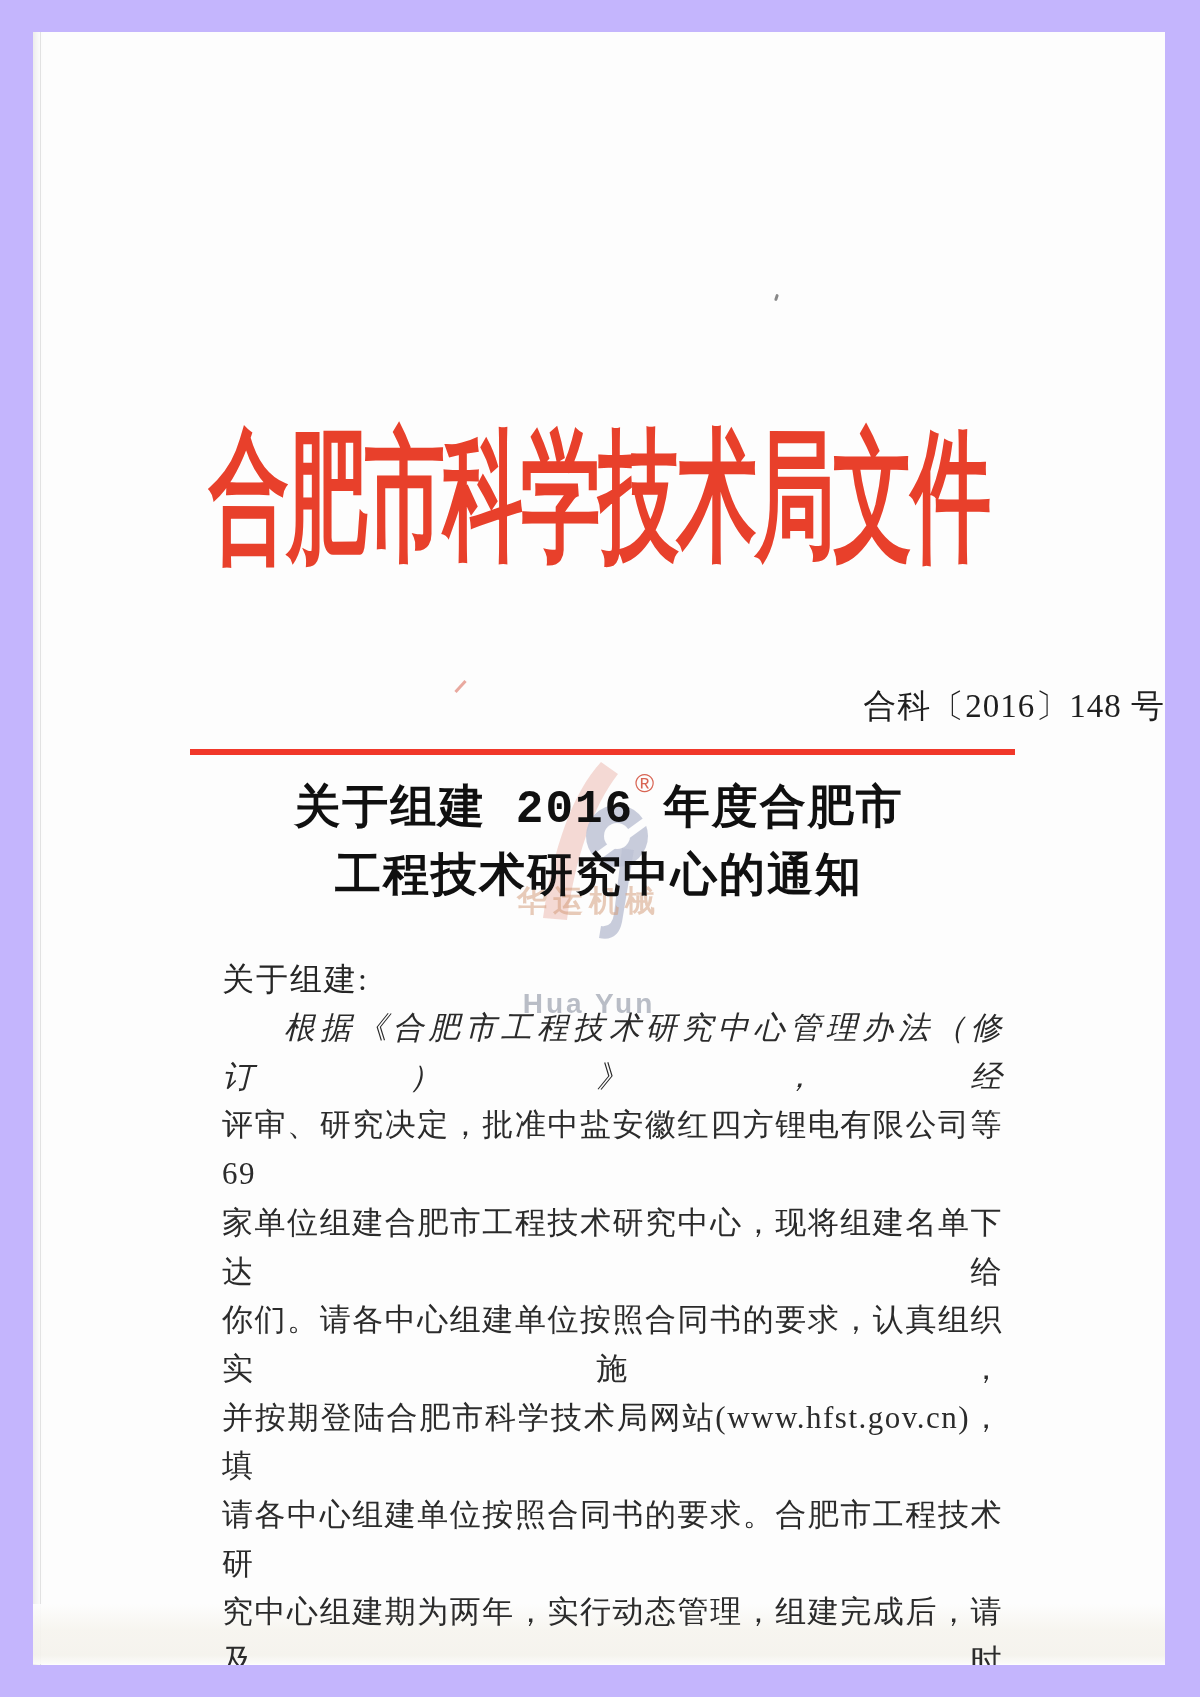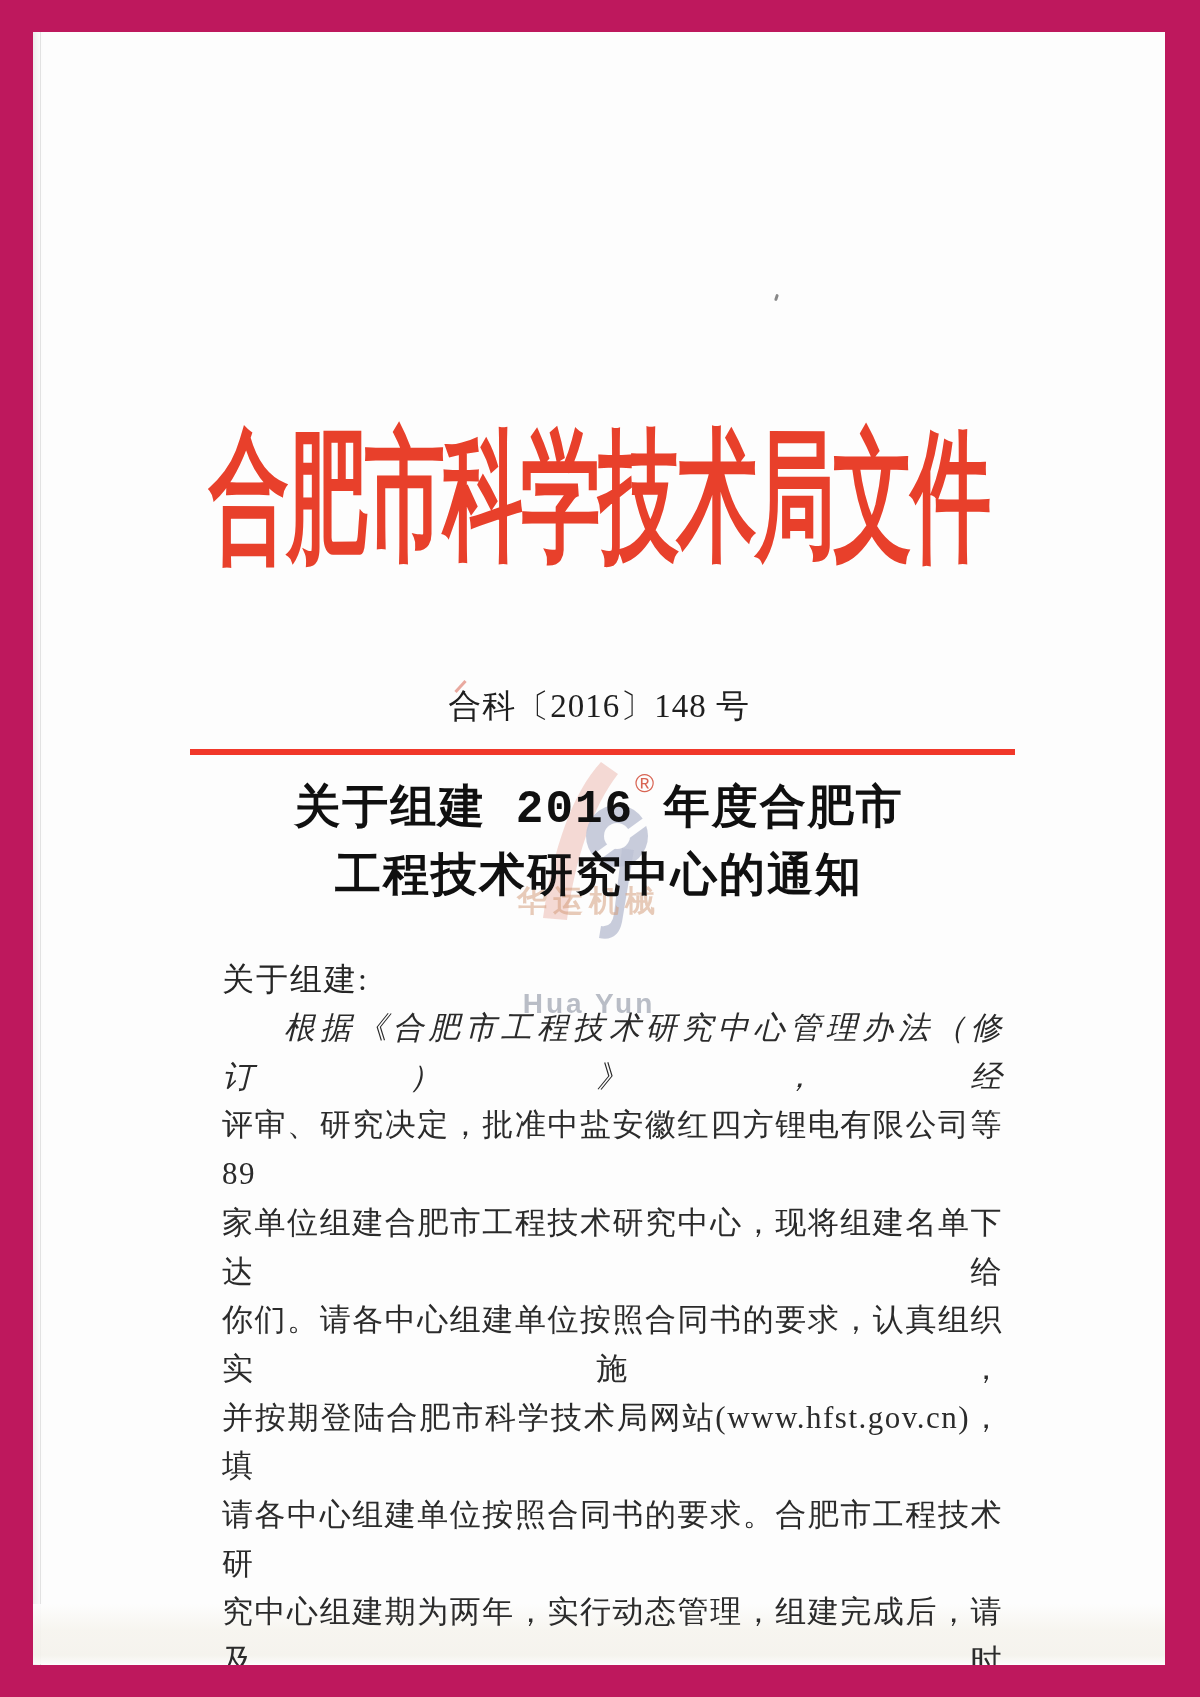--- a/index.html
+++ b/index.html
@@ -8,21 +8,21 @@
     width: 1200px;
     height: 1697px;
     background: #c6c6c8;
     overflow: hidden;
     font-family: "Liberation Serif", "DejaVu Serif", serif;
   }
   .canvas {
     position: relative;
     width: 1200px;
     height: 1697px;
-    background: #be185d;
+    background: #c4b5fd;
   }
   .page {
     position: absolute;
     left: 33px;
     top: 32px;
     width: 1132px;
     height: 1633px;
     background: #fdfdfd;
     overflow: hidden;
     box-shadow: inset 10px 0 8px -8px rgba(0,0,0,0.10);
@@ -50,21 +50,21 @@
     color: #e8402b;
     transform: scaleY(1.78);
     transform-origin: top center;
     white-space: nowrap;
   }
   
   .doc-number {
     position: absolute;
     left: 0; top: 652px;
     width: 100%;
-    text-align: center;
+    text-align: right;
     font-size: 33px;
     letter-spacing: 1px;
     color: #1f1f1f;
     white-space: nowrap;
   }
   
   .red-rule {
     position: absolute;
     left: 157px; top: 717px;
     width: 825px; height: 6px;
@@ -208,21 +208,21 @@
 
     <div class="notice-title">
       <div>关于组建 2016 年度合肥市</div>
       <div>工程技术研究中心的通知</div>
     </div>
 
     <div class="salutation">关于组建:</div>
 
     <div class="body-text">
       <div class="bline first">根据《合肥市工程技术研究中心管理办法（修订）》，经</div>
-      <div class="bline">评审、研究决定，批准中盐安徽红四方锂电有限公司等 89</div>
+      <div class="bline">评审、研究决定，批准中盐安徽红四方锂电有限公司等 69</div>
       <div class="bline">家单位组建合肥市工程技术研究中心，现将组建名单下达给</div>
       <div class="bline">你们。请各中心组建单位按照合同书的要求，认真组织实施，</div>
       <div class="bline">并按期登陆合肥市科学技术局网站(www.hfst.gov.cn)，填</div>
       <div class="bline">请各中心组建单位按照合同书的要求。合肥市工程技术研</div>
       <div class="bline">究中心组建期为两年，实行动态管理，组建完成后，请及时</div>
 
     </div>
 
     <div class="speck"></div>
     <div class="red-tick"></div>

